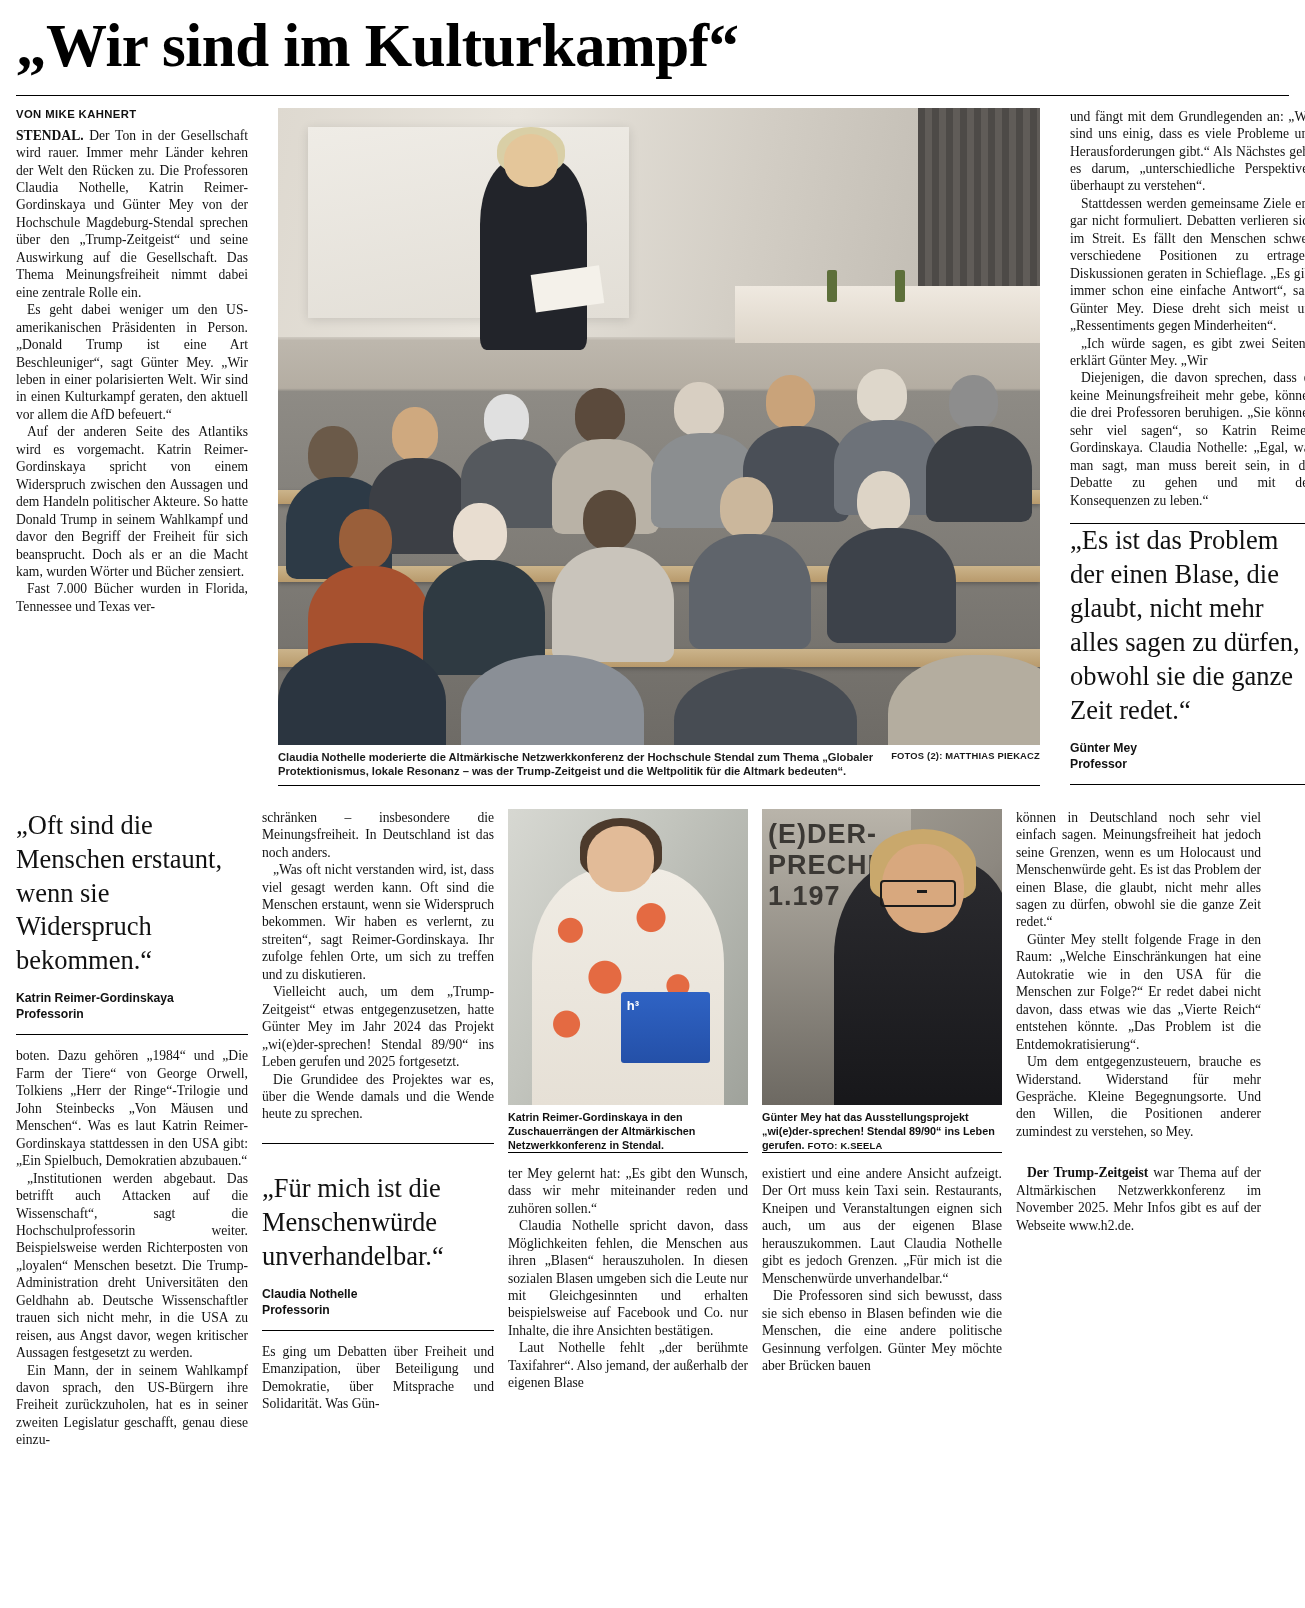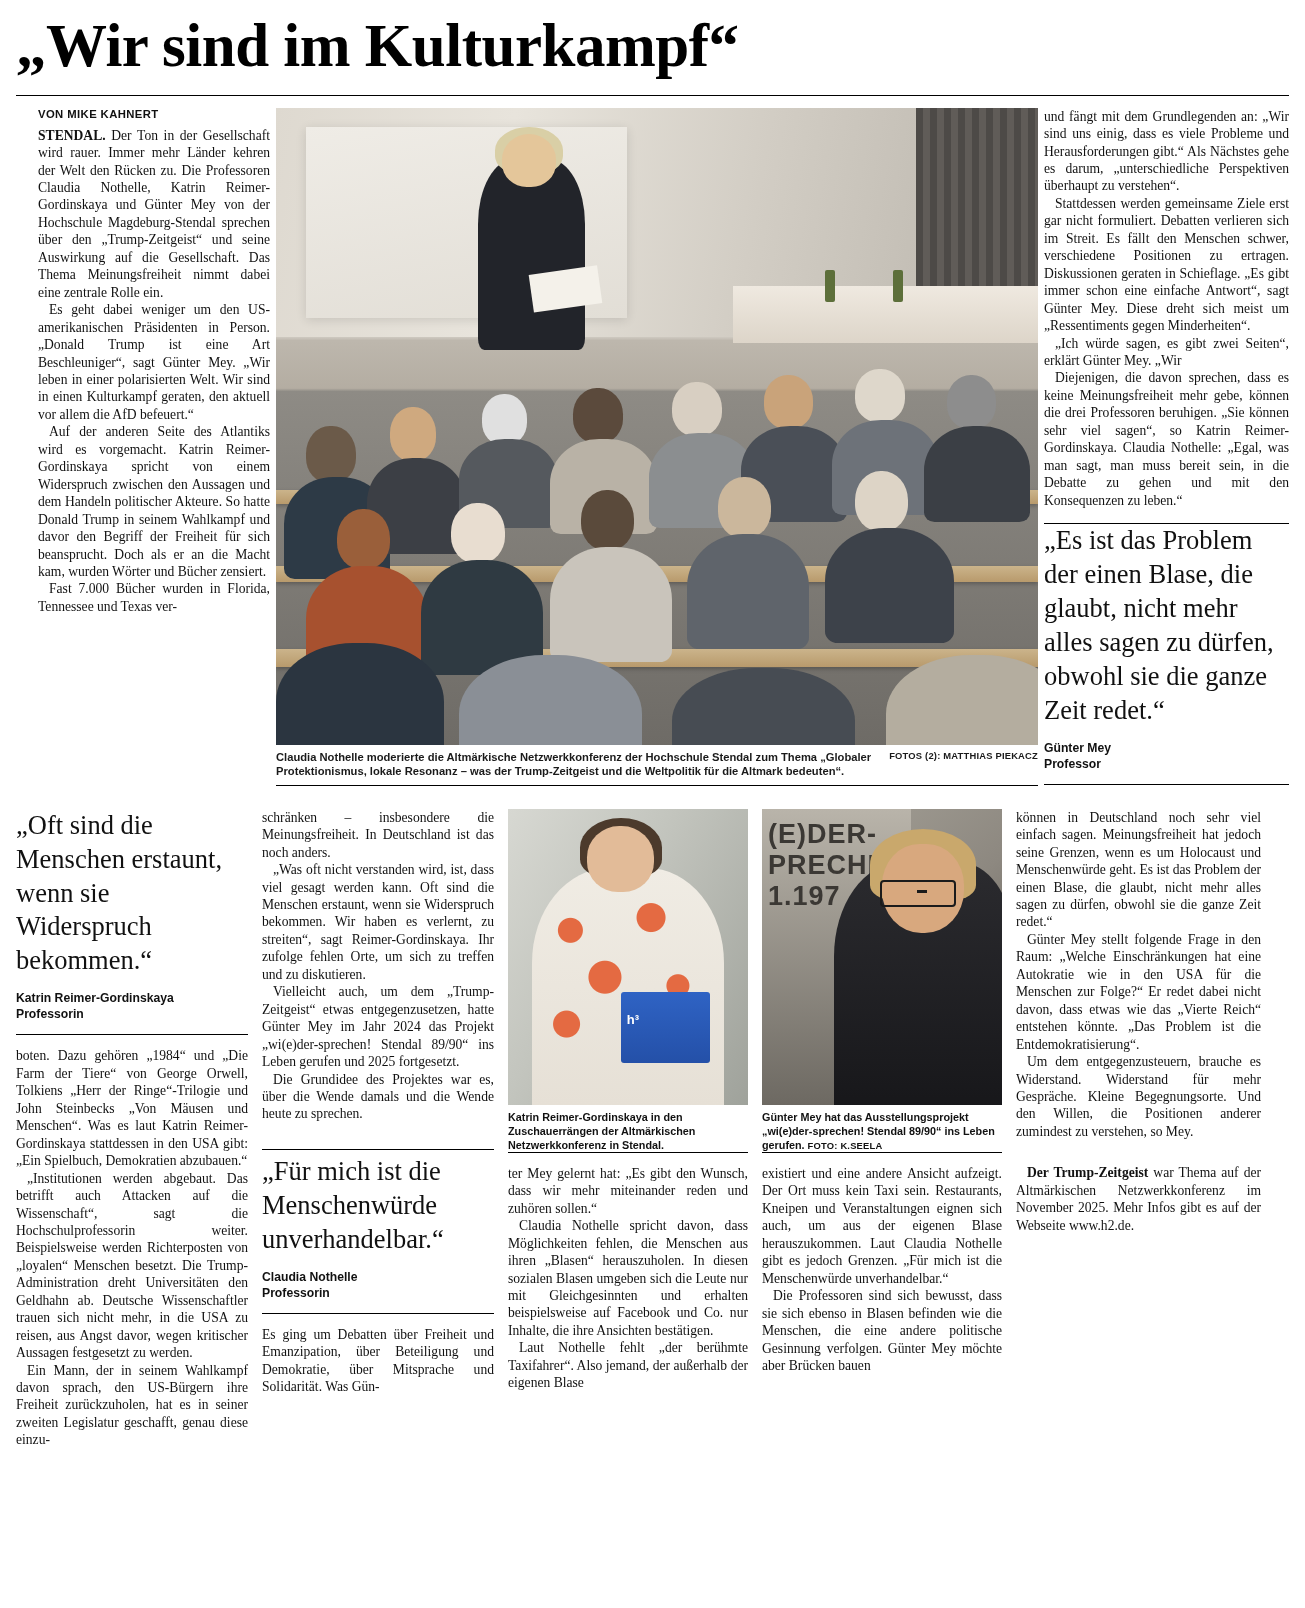--- a/index.html
+++ b/index.html
@@ -76,23 +76,22 @@
     font-weight: bold;
   }
 
   
   .top-block {
     position: relative;
     margin-top: 6px;
   }
   .top-grid {
     display: flex;
-    gap: 6px;
+    gap: 30px;
     align-items: flex-start;
-    justify-content: flex-end;
   }
   .col-1 { width: 232px; flex: 0 0 232px; }
   .photo-col { width: 762px; flex: 0 0 762px; }
   .col-last { width: 245px; flex: 0 0 245px; }
 
   
   .photo-main {
     width: 762px;
     height: 637px;
     position: relative;
@@ -240,21 +239,21 @@
   }
   .p2-hair {
     position: absolute; left: 30%; top: 3%; width: 34%; height: 20%;
     background: #4c3a2c; border-radius: 50% 50% 30% 30%;
   }
   .p2-box {
     position: absolute; left: 47%; top: 62%; width: 37%; height: 24%;
     background: linear-gradient(#2f63c4,#2450a8); border-radius: 3px;
   }
   .p2-box-label {
-    position: absolute; left: 6px; top: 20px; color: #fff;
+    position: absolute; left: 6px; top: 6px; color: #fff;
     font-family: "Liberation Sans", sans-serif; font-size: 13px; font-weight: bold;
   }
 
   .p3-bg {
     position: absolute; inset: 0;
     background: linear-gradient(140deg,#a8a49a 0%,#8d8880 50%,#56524c 100%);
   }
   .p3-poster {
     position: absolute; left: 0; top: 0; width: 62%; height: 100%;
     background: linear-gradient(#b9b4aa,#6d6962);
@@ -410,21 +409,21 @@
         <p>„Institutionen werden abgebaut. Das betrifft auch Attacken auf die Wissenschaft“, sagt die Hochschulprofessorin weiter. Beispielsweise werden Richterposten von „loyalen“ Menschen besetzt. Die Trump-Administration dreht Universitäten den Geldhahn ab. Deutsche Wissenschaftler trauen sich nicht mehr, in die USA zu reisen, aus Angst davor, wegen kritischer Aussagen festgesetzt zu werden.</p>
         <p>Ein Mann, der in seinem Wahlkampf davon sprach, den US-Bürgern ihre Freiheit zurückzuholen, hat es in seiner zweiten Legislatur geschafft, genau diese einzu-</p>
       </div>
 
       <div class="lcol-mid col">
         <p>schränken – insbesondere die Meinungsfreiheit. In Deutschland ist das noch anders.</p>
         <p>„Was oft nicht verstanden wird, ist, dass viel gesagt werden kann. Oft sind die Menschen erstaunt, wenn sie Widerspruch bekommen. Wir haben es verlernt, zu streiten“, sagt Reimer-Gordinskaya. Ihr zufolge fehlen Orte, um sich zu treffen und zu diskutieren.</p>
         <p>Vielleicht auch, um dem „Trump-Zeitgeist“ etwas entgegenzusetzen, hatte Günter Mey im Jahr 2024 das Projekt „wi(e)der-sprechen! Stendal 89/90“ ins Leben gerufen und 2025 fortgesetzt.</p>
         <p>Die Grundidee des Projektes war es, über die Wende damals und die Wende heute zu sprechen.</p>
 
-        <div class="pq-wrap" style="margin-top:26px;border-top:1px solid #000;padding-top:5px;">
+        <div class="pq-wrap" style="margin-top:20px;border-top:1px solid #000;padding-top:28px;">
           <div class="pullquote">„Für mich ist die Menschenwürde unverhandelbar.“</div>
           <div class="pq-attr">
             <div>Claudia Nothelle</div>
             <div>Professorin</div>
           </div>
         </div>
 
         <p>Es ging um Debatten über Freiheit und Emanzipation, über Beteiligung und Demokratie, über Mitsprache und Solidarität. Was Gün-</p>
       </div>
 

